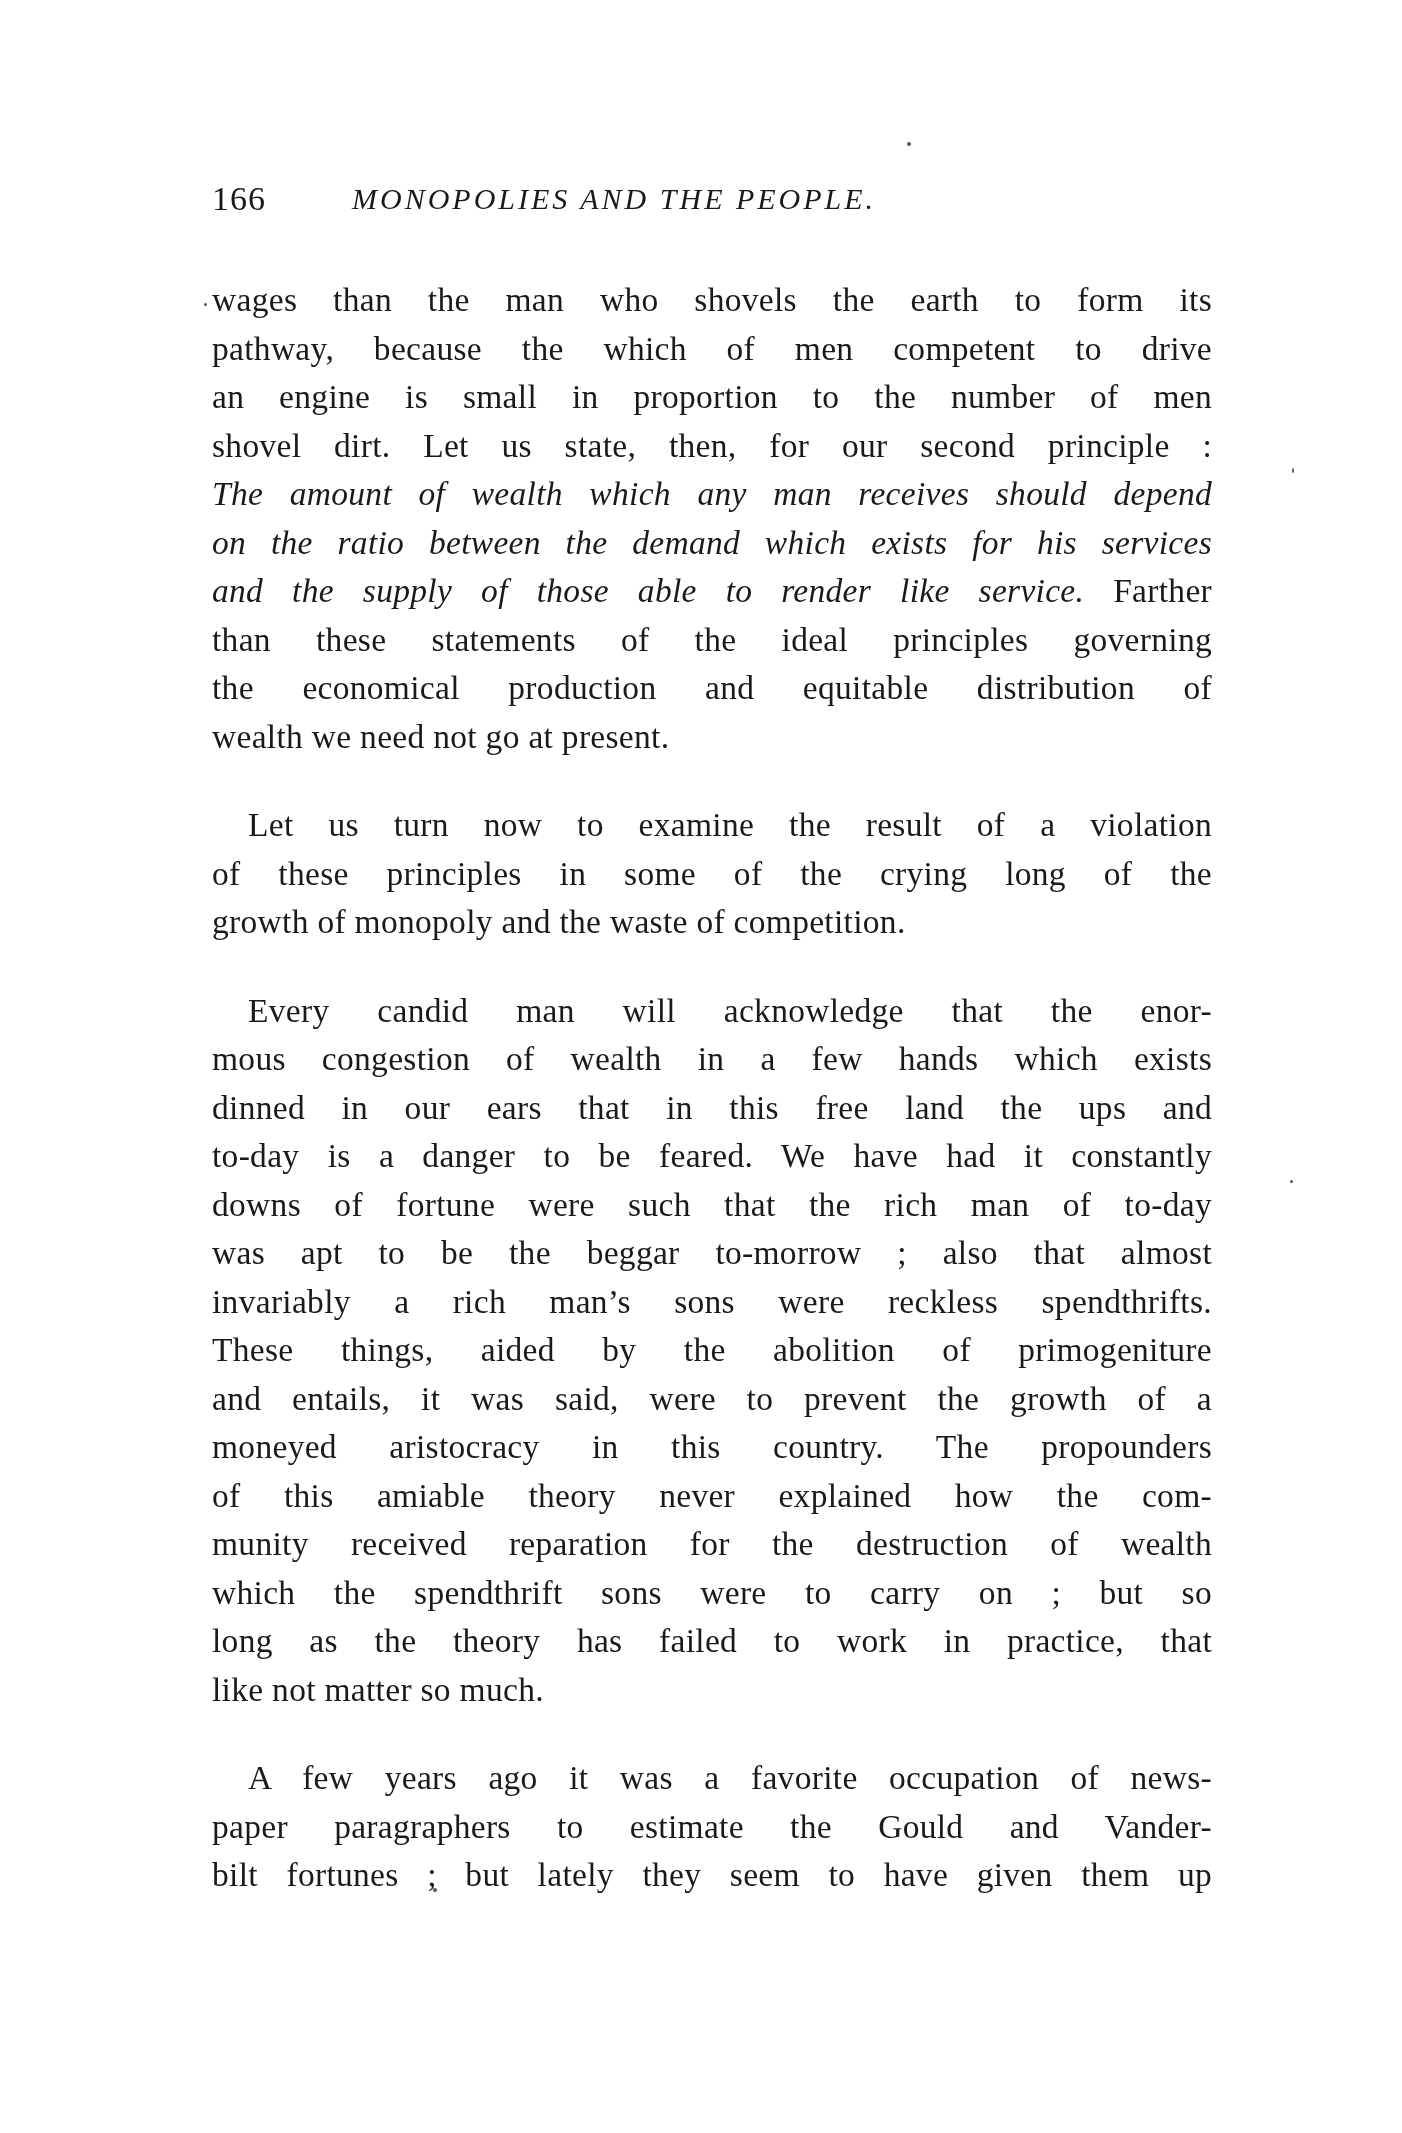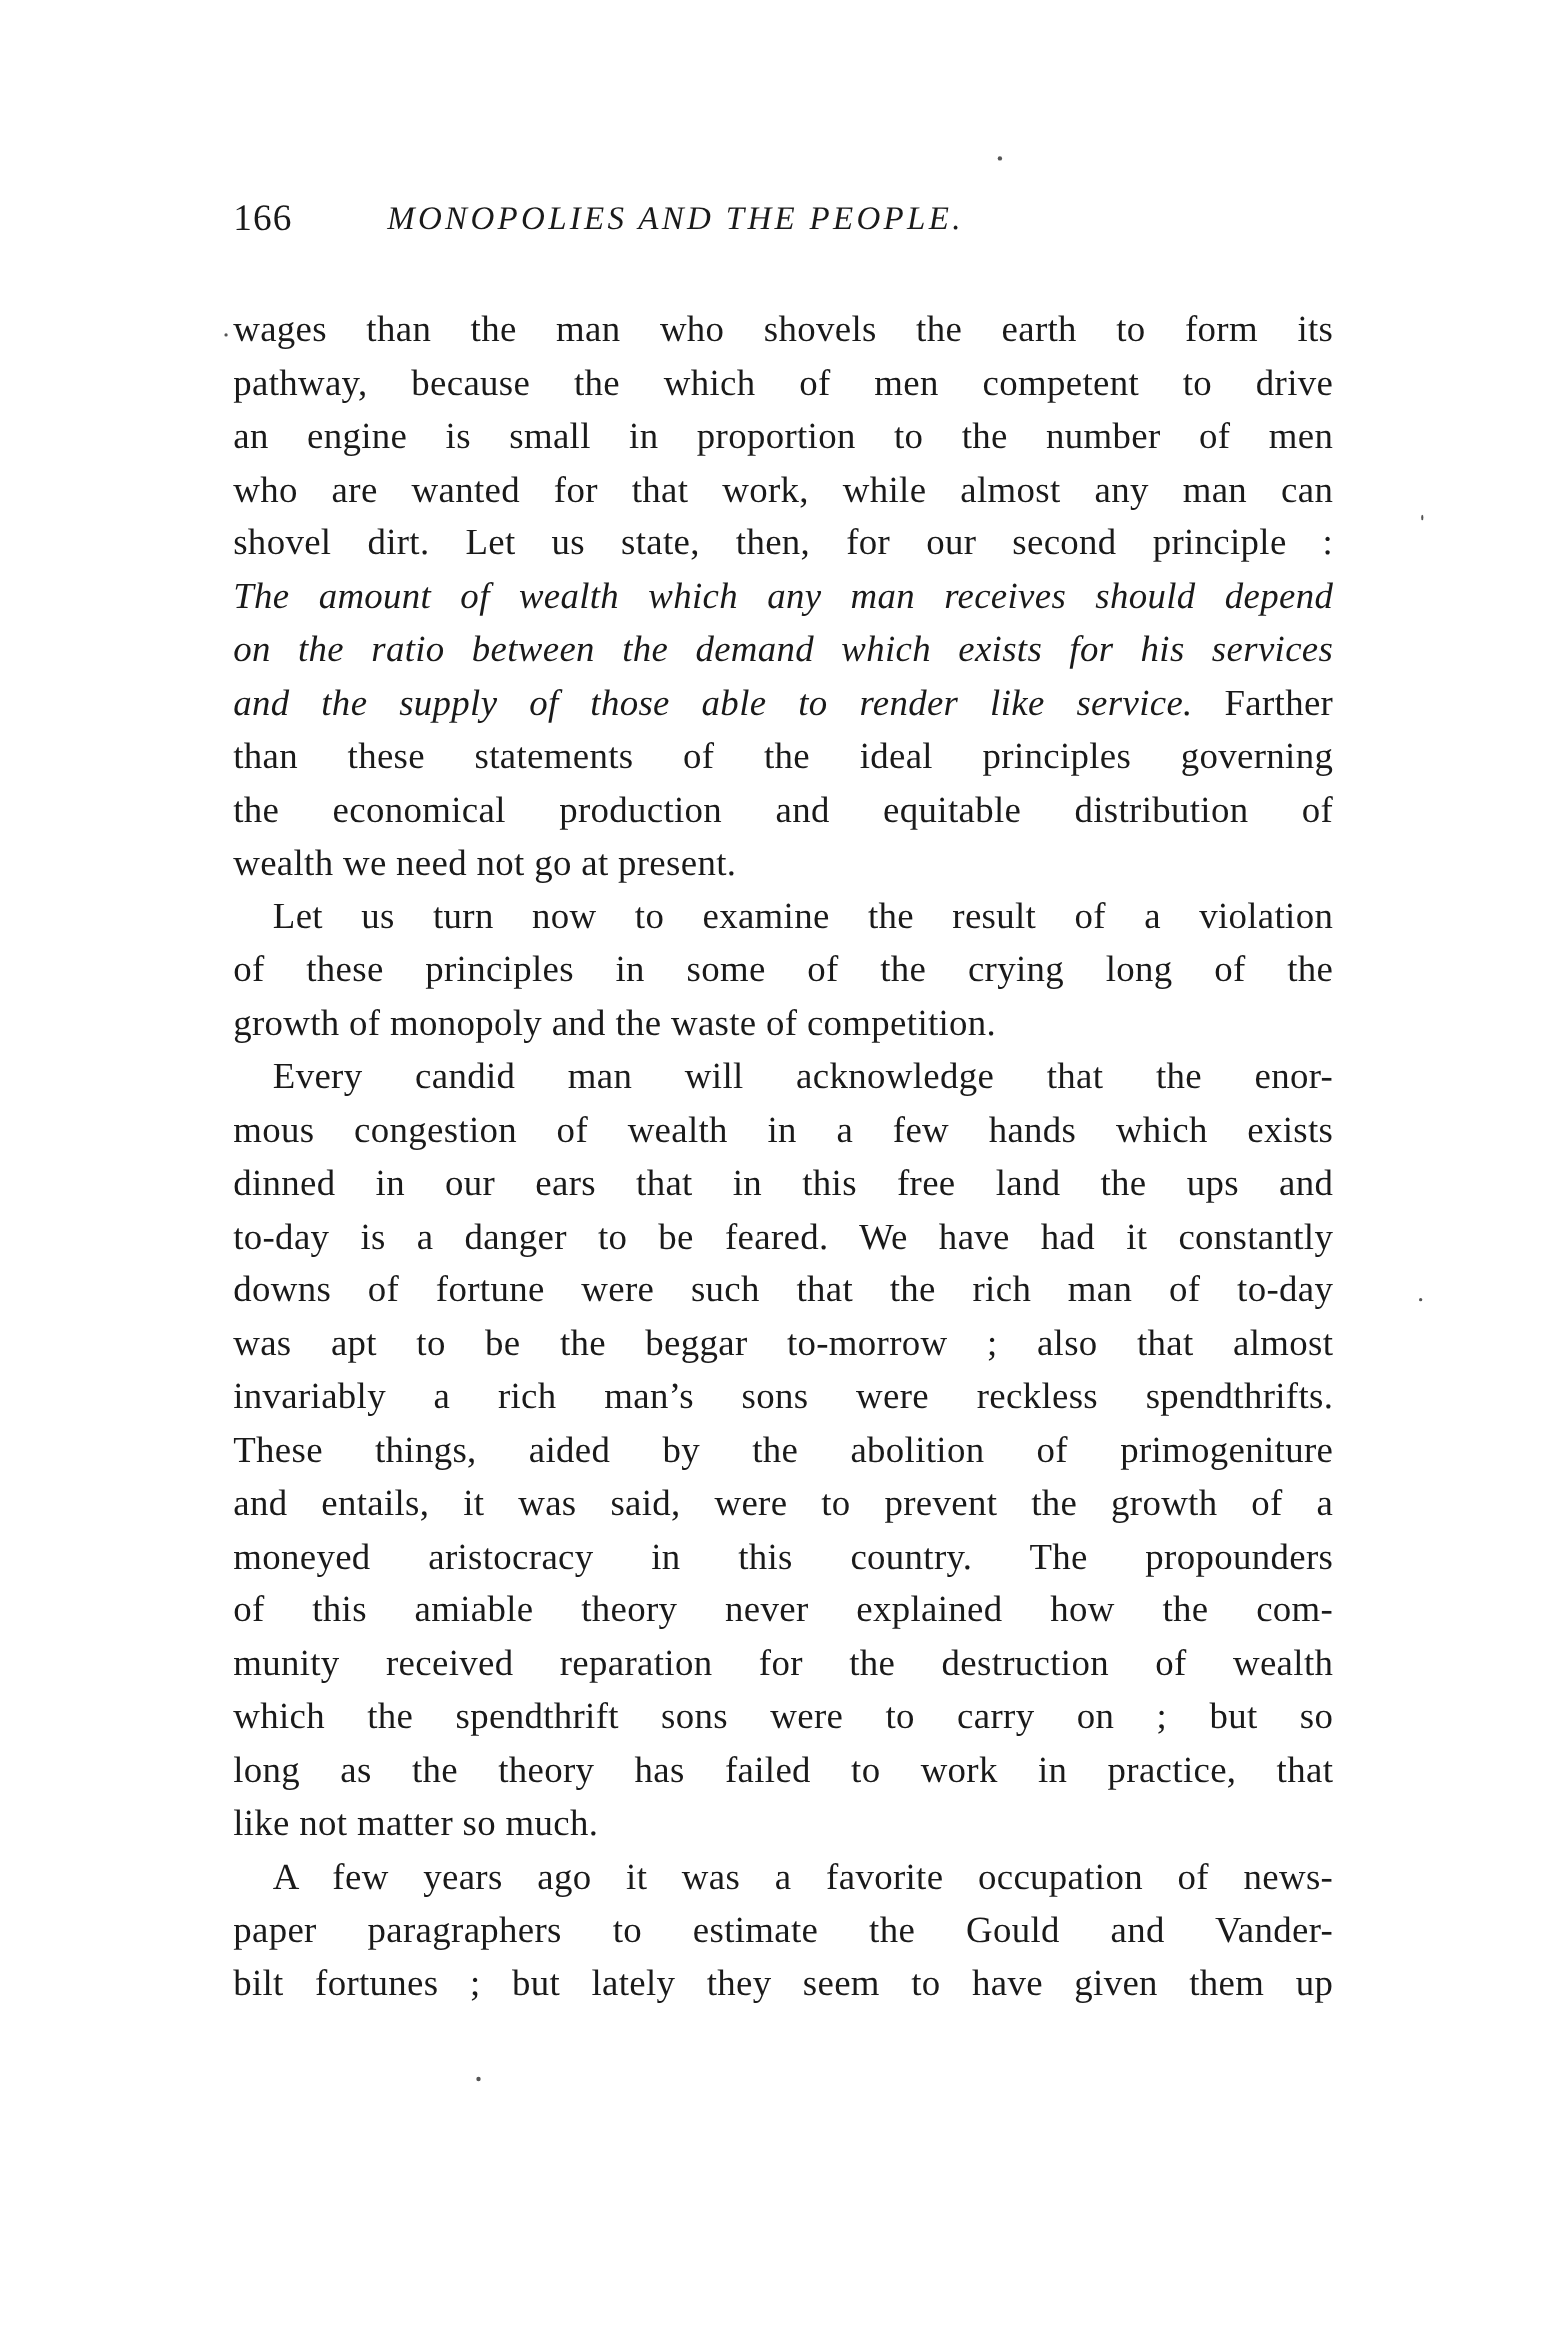--- a/index.html
+++ b/index.html
@@ -10,38 +10,37 @@
   .page { position: absolute; left: 0; top: 0; width: 1402px; height: 2133px; padding-left: 12px; }
   .header { position: absolute; left: 212px; top: 180px; width: 1000px; height: 44px; }
   .page-num { position: absolute; left: 0; top: 0; font-size: 34px; letter-spacing: 1px; }
   .running-title { position: absolute; left: 140px; top: 2px; font-size: 30px; font-style: italic; letter-spacing: 3px; text-align: center; }
   .body-text { position: absolute; left: 212px; top: 276px; width: 1000px; }
   .line {
     height: 48.5px; line-height: 48.5px; font-size: 33.5px; white-space: nowrap;
     text-align: justify; text-align-last: justify; letter-spacing: 0.3px;
   }
   .line.last { text-align-last: left; }
-  .line.indent { padding-left: 36px; }
+  .line.indent { padding-left: 36px; margin-top: 40px; }
   .it { font-style: italic; }
   .speck { position: absolute; background: #555; border-radius: 50%; }
 </style>
 </head>
 <body>
 
 <div class="page">
   <div class="header">
     <span class="page-num">166</span>
     <span class="running-title">MONOPOLIES AND THE PEOPLE.</span>
   </div>
 
   <div class="body-text">
     <div class="line">wages than the man who shovels the earth to form its</div>
     <div class="line">pathway, because the which of men competent to drive</div>
     <div class="line">an engine is small in proportion to the number of men</div>
-    <div class="line">who are wanted for that work, while almost any man can</div>
     <div class="line">shovel dirt.  Let us state, then, for our second principle :</div>
     <div class="line it">The amount of wealth which any man receives should depend</div>
     <div class="line it">on the ratio between the demand which exists for his services</div>
     <div class="line"><span class="it">and the supply of  those able to render like service.</span><span>  Farther</span></div>
     <div class="line">than these statements of the ideal principles governing</div>
     <div class="line">the economical production and equitable distribution of</div>
     <div class="line last">wealth we need not go at present.</div>
     <div class="line indent">Let us turn now to examine the result of a violation</div>
     <div class="line">of these principles in some of the crying long of the</div>
     <div class="line last">growth of monopoly and the waste of competition.</div>

